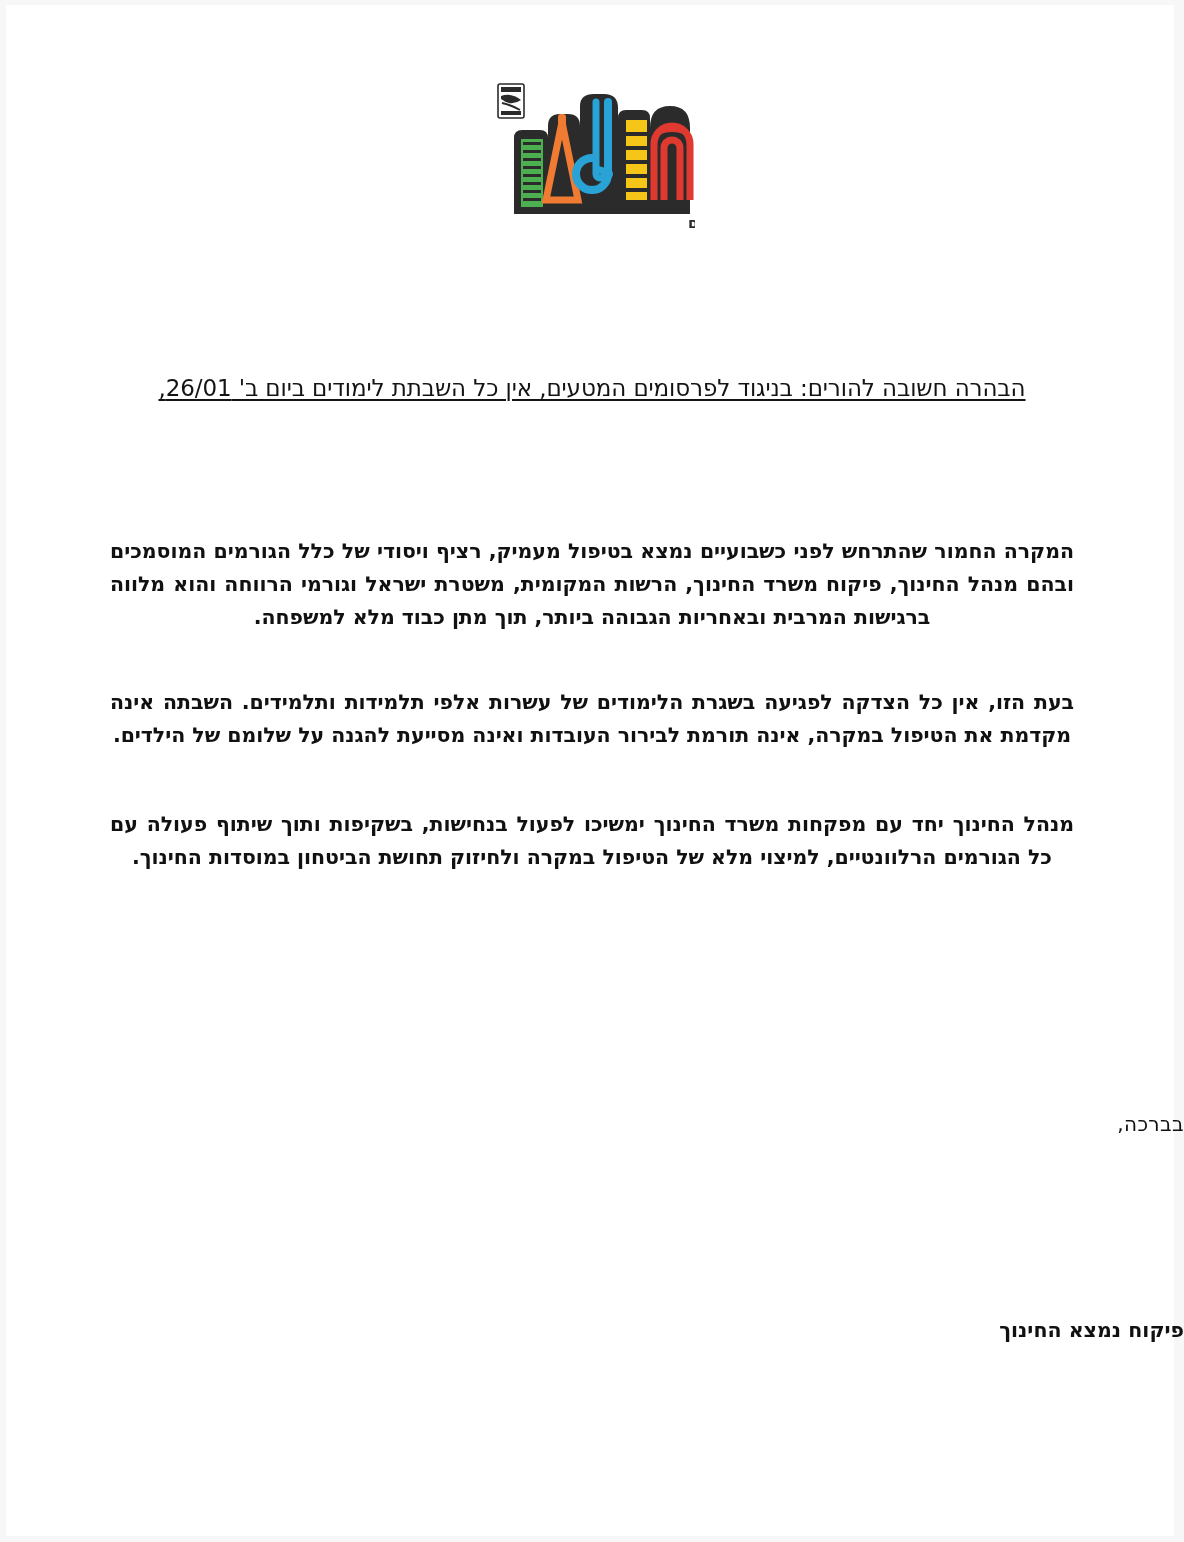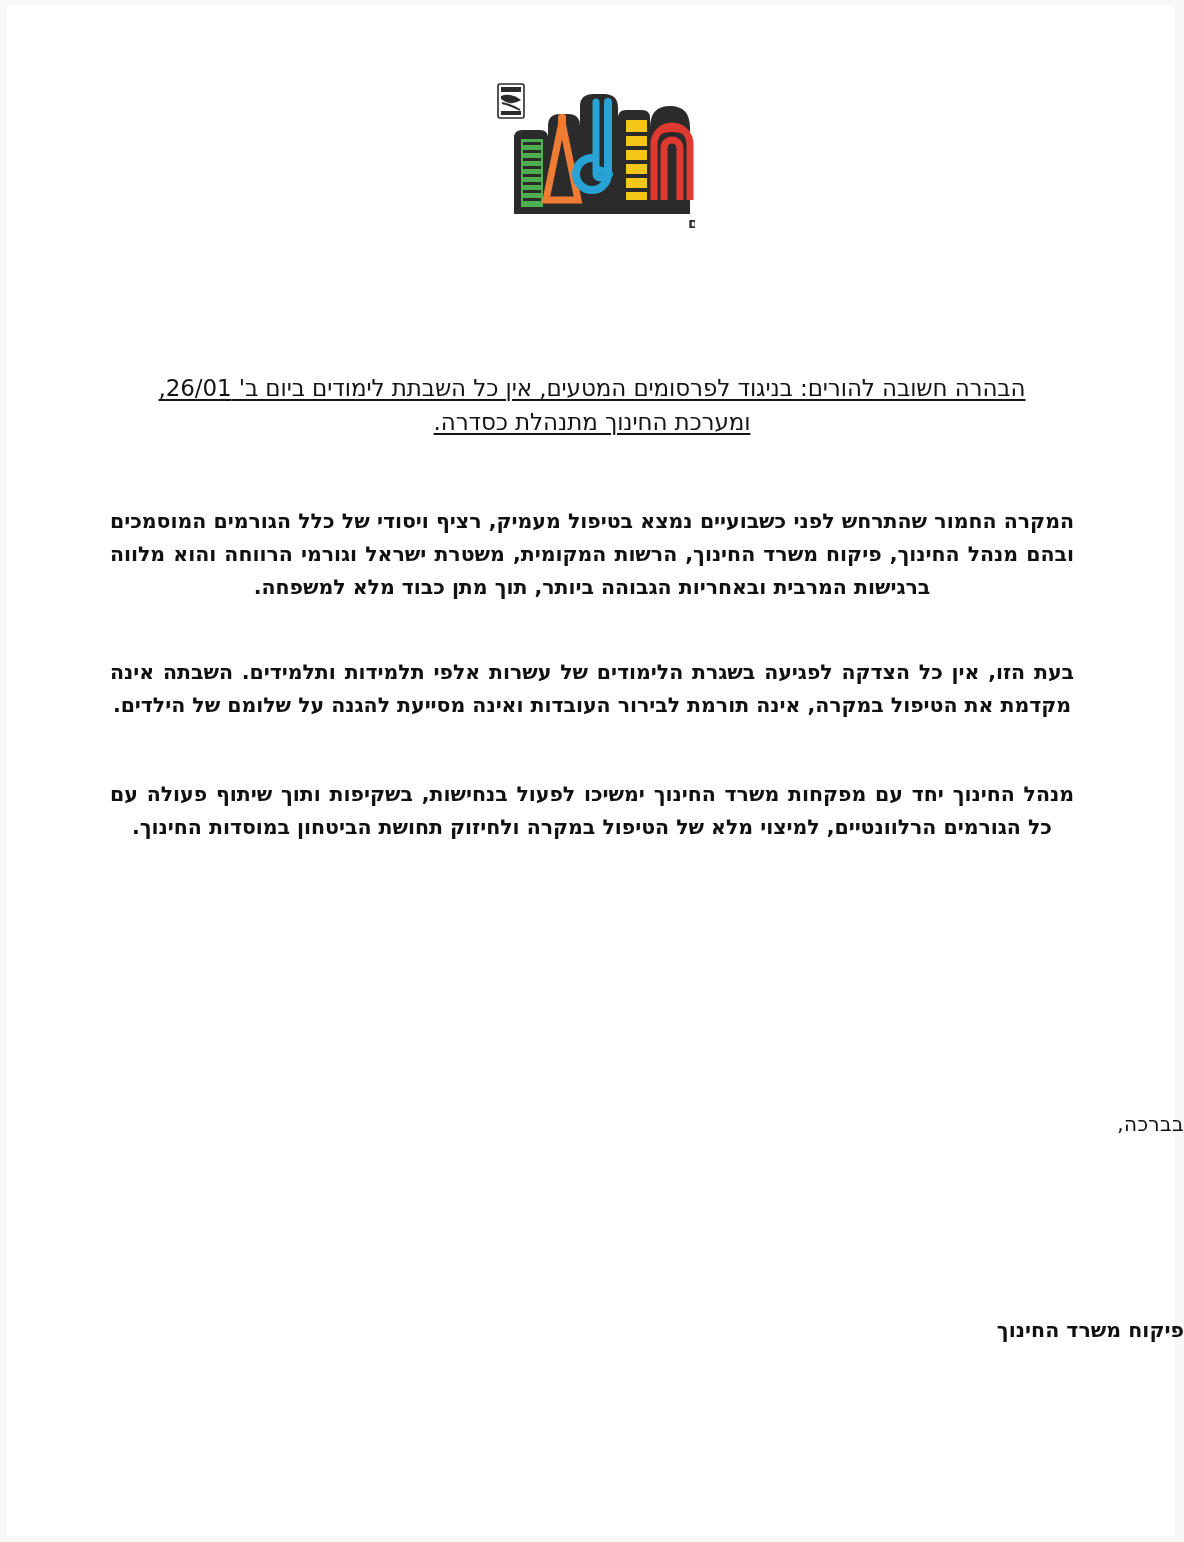--- a/index.html
+++ b/index.html
@@ -89,21 +89,21 @@
   .para {
     font-size: 20.5px;
     font-weight: bold;
     line-height: 33px;
     color: #111111;
     text-align: justify;
     text-align-last: center;
     margin: 0 0 56px 0;
     letter-spacing: -0.05px;
   }
-  .para.p1 { margin-bottom: 52px; }
+  .para.p1 { margin-bottom: 52px; margin-top: 30px; }
   .para.p2 { }
   .para.p3 { margin-bottom: 16px; }
 
   
   .sig {
     position: absolute;
     left: 0;
     right: 0;
     text-align: right;
     color: #111111;
@@ -210,26 +210,25 @@
             <path d="M169 50 a24 14 0 0 1 26 0" stroke-width="5"></path>
           </g>
 
           <text x="198" y="146" text-anchor="end" font-family="DejaVu Sans, Liberation Sans, sans-serif" font-size="15" font-weight="bold" fill="#2b2b2b" direction="rtl">חולון. עיר הילדים</text>
         </svg>
       </div>
     </div>
 
     <div class="headline">
       <span class="hl-line">הבהרה חשובה להורים: בניגוד לפרסומים המטעים, אין כל השבתת לימודים ביום ב' 26/01,</span>
-      <span class="hl-line">ומערכת החינוך מתנהלת כסדרה.</span>
     </div>
 
     <div class="body-area">
       <p class="para p1">המקרה החמור שהתרחש לפני כשבועיים נמצא בטיפול מעמיק, רציף ויסודי של כלל הגורמים המוסמכים ובהם מנהל החינוך, פיקוח משרד החינוך, הרשות המקומית, משטרת ישראל וגורמי הרווחה והוא מלווה ברגישות המרבית ובאחריות הגבוהה ביותר, תוך מתן כבוד מלא למשפחה.</p>
       <p class="para p2">בעת הזו, אין כל הצדקה לפגיעה בשגרת הלימודים של עשרות אלפי תלמידות ותלמידים. השבתה אינה מקדמת את הטיפול במקרה, אינה תורמת לבירור העובדות ואינה מסייעת להגנה על שלומם של הילדים.</p>
       <p class="para p3">מנהל החינוך יחד עם מפקחות משרד החינוך ימשיכו לפעול בנחישות, בשקיפות ותוך שיתוף פעולה עם כל הגורמים הרלוונטיים, למיצוי מלא של הטיפול במקרה ולחיזוק תחושת הביטחון במוסדות החינוך.</p>
     </div>
 
     <div class="sig sig-regards">בברכה,</div>
-    <div class="sig sig-dept">פיקוח משרד החינוך</div>
+    <div class="sig sig-dept">פיקוח נמצא החינוך</div>
 
   </div>
 </div>
 
 </body></html>

